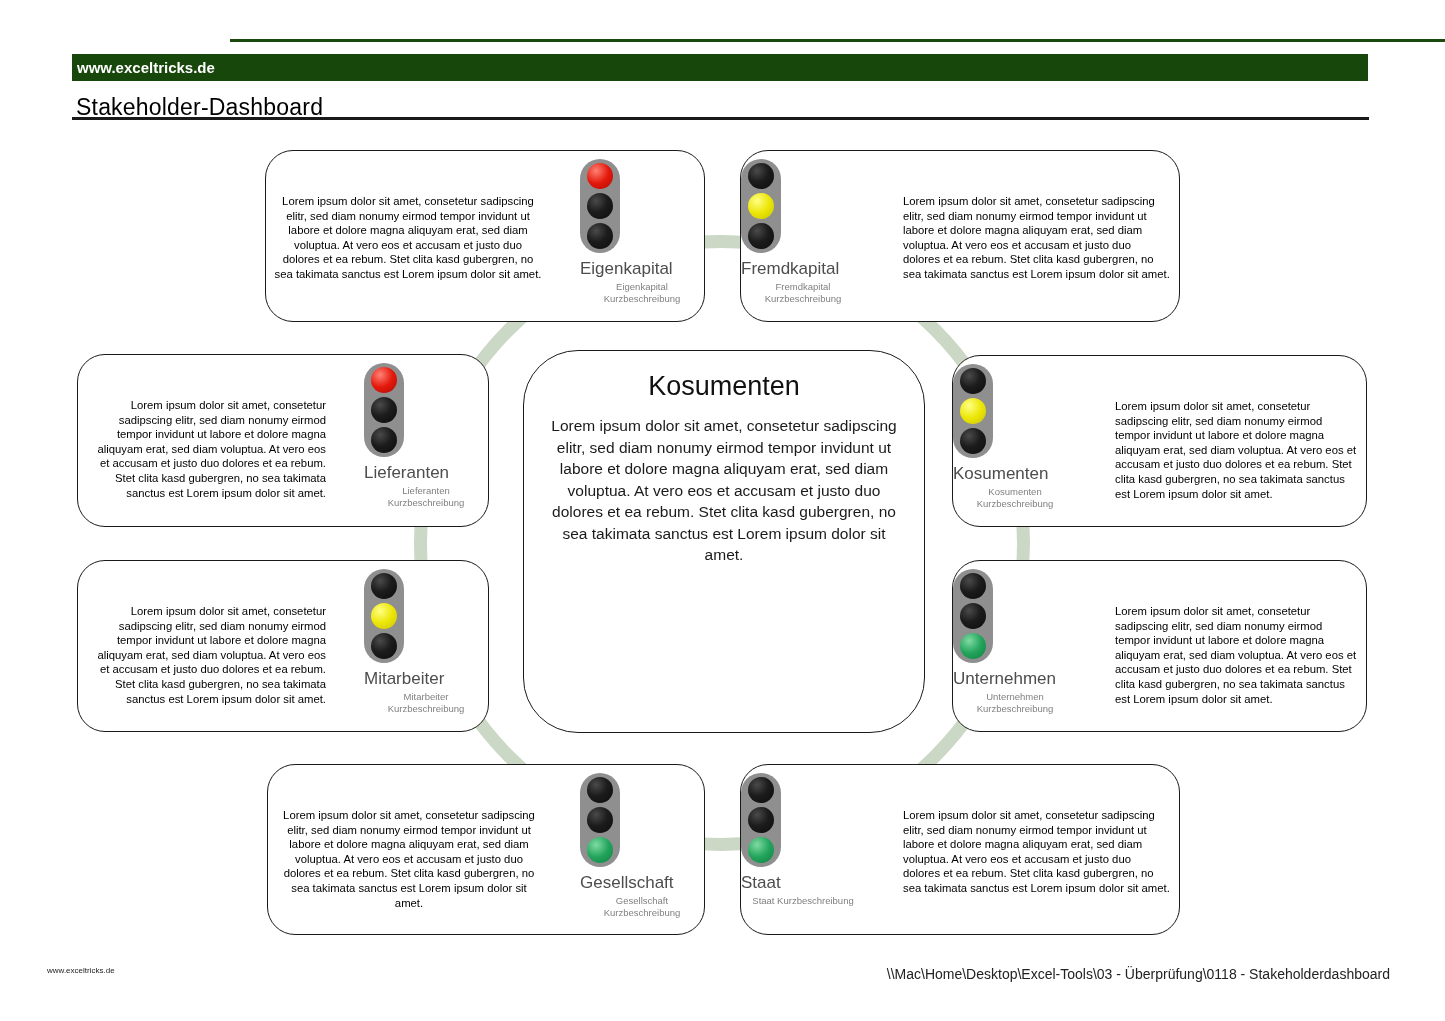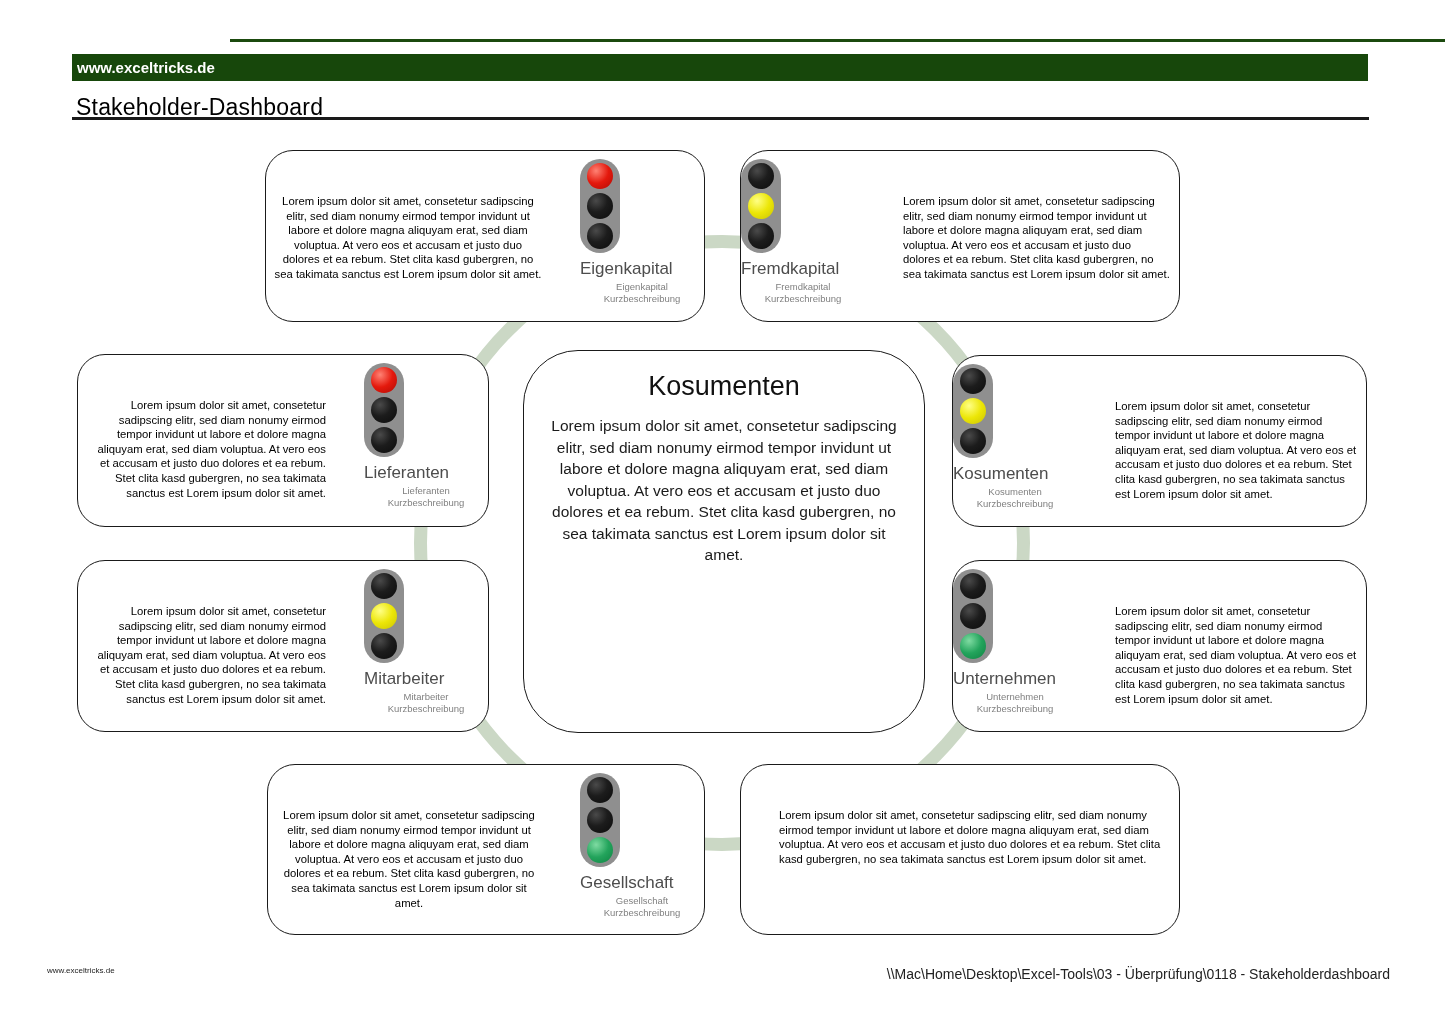--- a/index.html
+++ b/index.html
@@ -195,18 +195,27 @@
         <div class="bulb"></div>
       </div>
       <div class="card-label">Gesellschaft</div>
       <div class="card-sublabel">Gesellschaft
 Kurzbeschreibung</div>
     </div>
   </div>
 
   <div class="card card--staat light-left">
     <div class="card-text align-left">Lorem ipsum dolor sit amet, consetetur sadipscing elitr, sed diam nonumy eirmod tempor invidunt ut labore et dolore magna aliquyam erat, sed diam voluptua. At vero eos et accusam et justo duo dolores et ea rebum. Stet clita kasd gubergren, no sea takimata sanctus est Lorem ipsum dolor sit amet.</div>
+    <div class="light-col">
+      <div class="traffic-light" data-status="green">
+        <div class="bulb"></div>
+        <div class="bulb"></div>
+        <div class="bulb"></div>
+      </div>
+      <div class="card-label">Staat</div>
+      <div class="card-sublabel">Staat Kurzbeschreibung</div>
+    </div>
   </div>
 
   <div class="footer-left">www.exceltricks.de</div>
   <div class="footer-right">\\Mac\Home\Desktop\Excel-Tools\03 - Überprüfung\0118 - Stakeholderdashboard</div>
 
 </div>
 
 </body></html>

